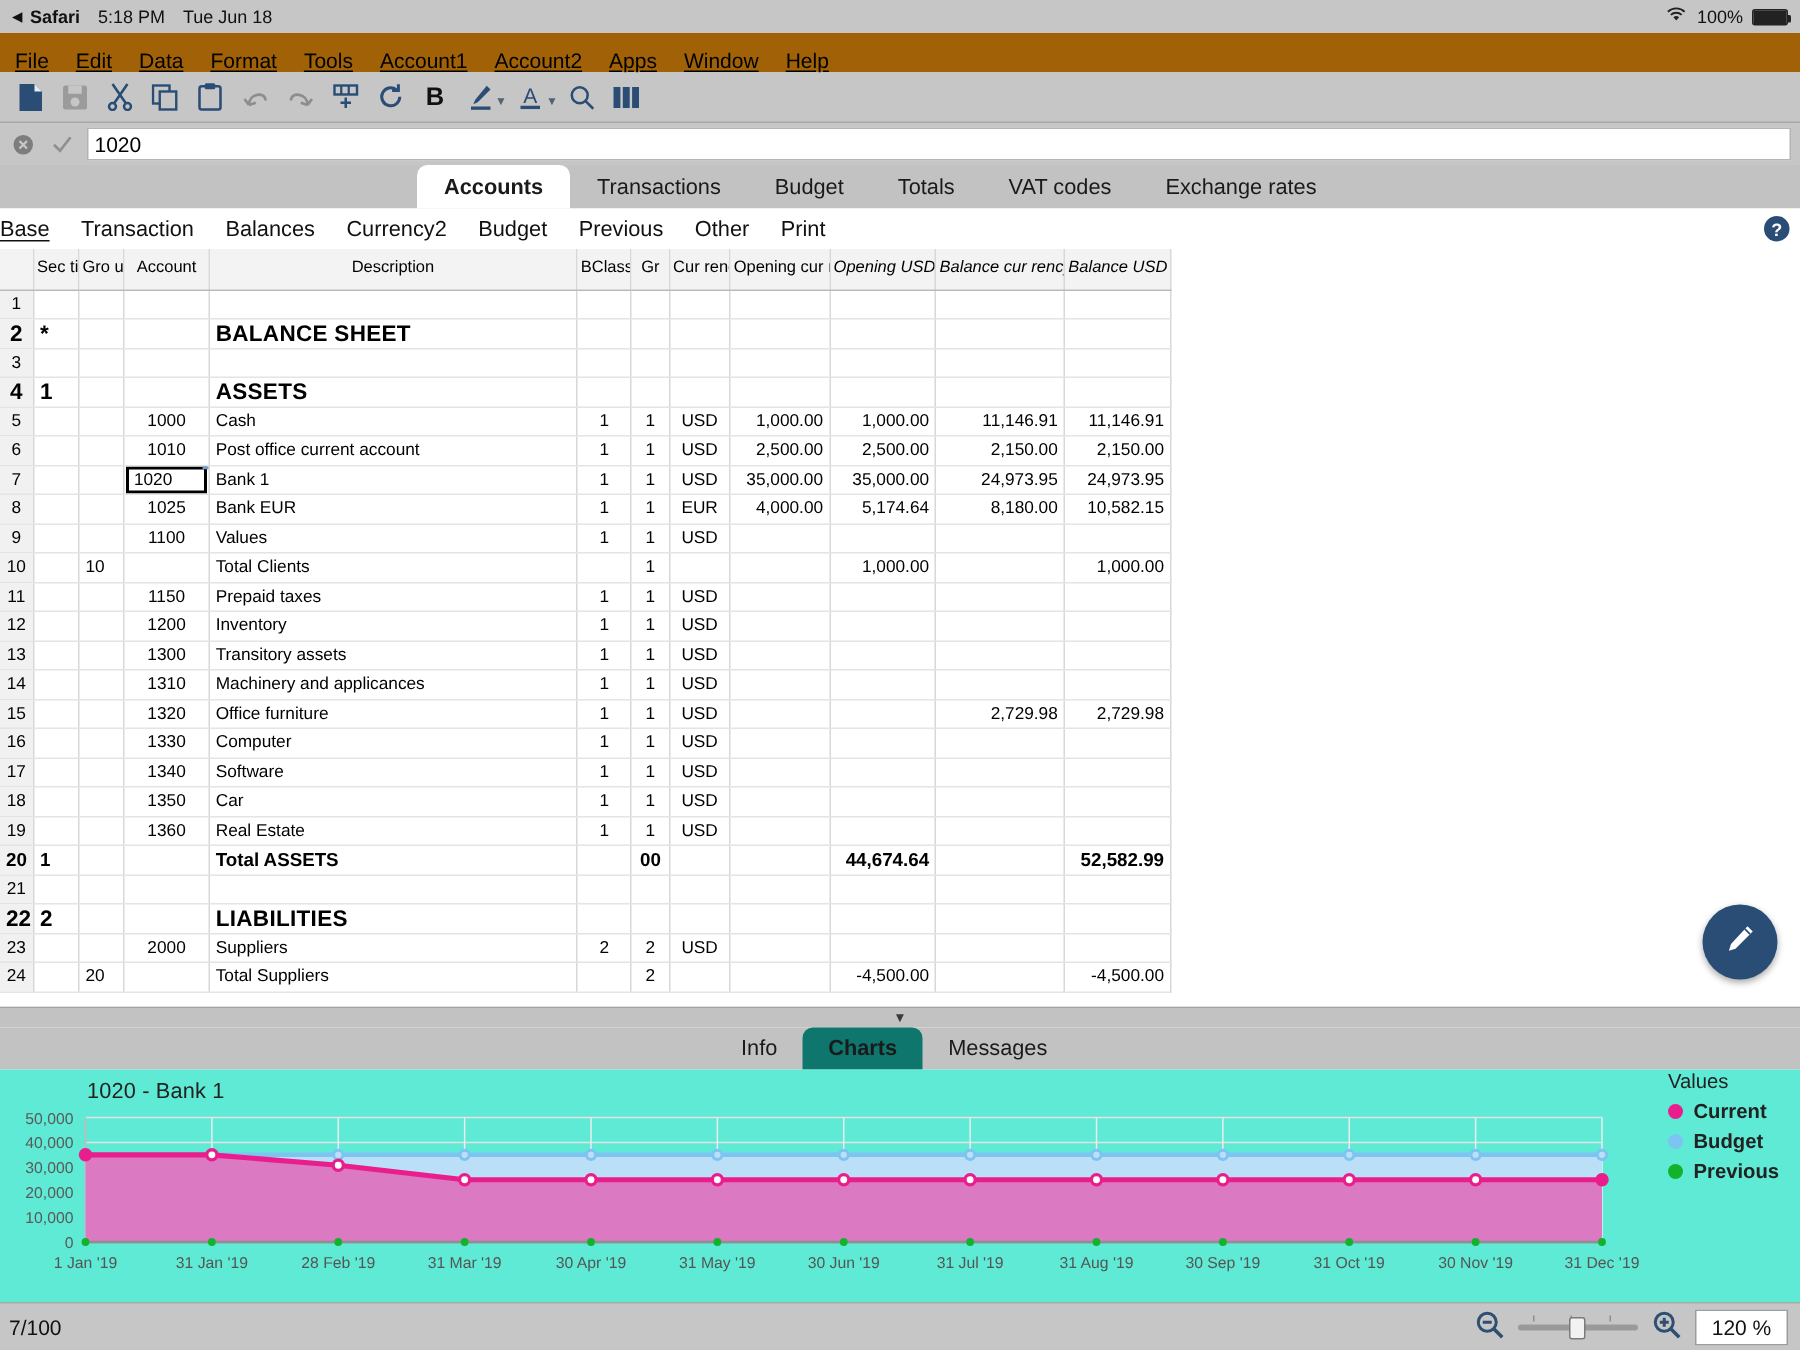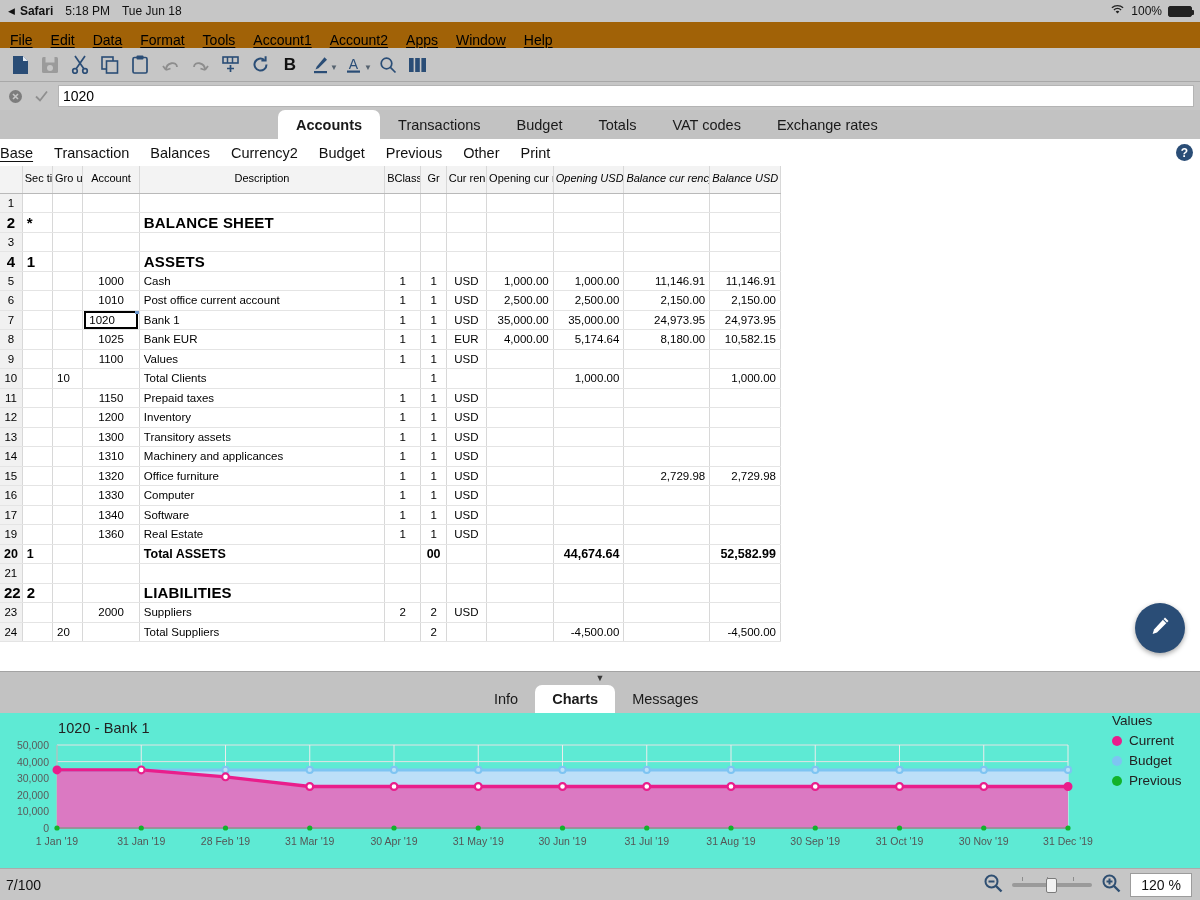--- a/index.html
+++ b/index.html
@@ -151,31 +151,31 @@
 
   
   .btabs-row {
     height: 28px; background: #c2c2c2; display: flex; align-items: flex-end;
     padding-left: 477px;
   }
   .btab {
     height: 28px; padding: 0 17px; display: flex; align-items: center;
     font-size: 14.5px; color: #1a1a1a;
   }
-  .btab.active { background: #ffffff; font-weight: bold; border-radius: 7px 7px 0 0; }
+  .btab.active { background: #0f766e; font-weight: bold; border-radius: 7px 7px 0 0; }
 
   
   .chart-panel { height: 160px; background: #5eead4; position: relative; padding-left: 48px; }
   .chart-title {
     font-size: 14.5px; color: #222; padding: 7px 0 0 10px; letter-spacing: .1px;
   }
   .chart-area { position: absolute; left: 0; top: 26px; width: 1100px; height: 120px; }
   .legend { position: absolute; left: 1112px; top: 0px; font-size: 13.5px; color: #222; }
   .legend .lg-title { margin-bottom: 5px; }
-  .legend .lg-row { display: flex; align-items: center; gap: 7px; margin-bottom: 5px; }
+  .legend .lg-row { display: flex; align-items: center; gap: 7px; margin-bottom: 5px; font-weight: bold; }
   .legend .dot { width: 10px; height: 10px; border-radius: 50%; display: block; }
 
   
   .status {
     position: absolute; left: 0; bottom: 0; width: 1200px; height: 32px;
     background: #c6c6c6; display: flex; align-items: center;
     padding: 0 6px; font-size: 14px; color: #111;
     border-top: 1px solid #ababab;
   }
   .status .zoom-group {
@@ -618,20 +618,34 @@
           <td class="c-amt"></td>
           <td class="c-amt"></td>
           <td class="c-amt"></td>
         </tr>
         <tr>
           <td class="rn">17</td>
           <td class="c-sec"></td>
           <td class="c-grp"></td>
           <td class="c-acct">1340</td>
           <td class="c-desc">Software</td>
+          <td class="c-num">1</td>
+          <td class="c-num">1</td>
+          <td class="c-cur">USD</td>
+          <td class="c-amt"></td>
+          <td class="c-amt"></td>
+          <td class="c-amt"></td>
+          <td class="c-amt"></td>
+        </tr>
+        <tr>
+          <td class="rn">18</td>
+          <td class="c-sec"></td>
+          <td class="c-grp"></td>
+          <td class="c-acct">1350</td>
+          <td class="c-desc">Car</td>
           <td class="c-num">1</td>
           <td class="c-num">1</td>
           <td class="c-cur">USD</td>
           <td class="c-amt"></td>
           <td class="c-amt"></td>
           <td class="c-amt"></td>
           <td class="c-amt"></td>
         </tr>
         <tr>
           <td class="rn">19</td>

